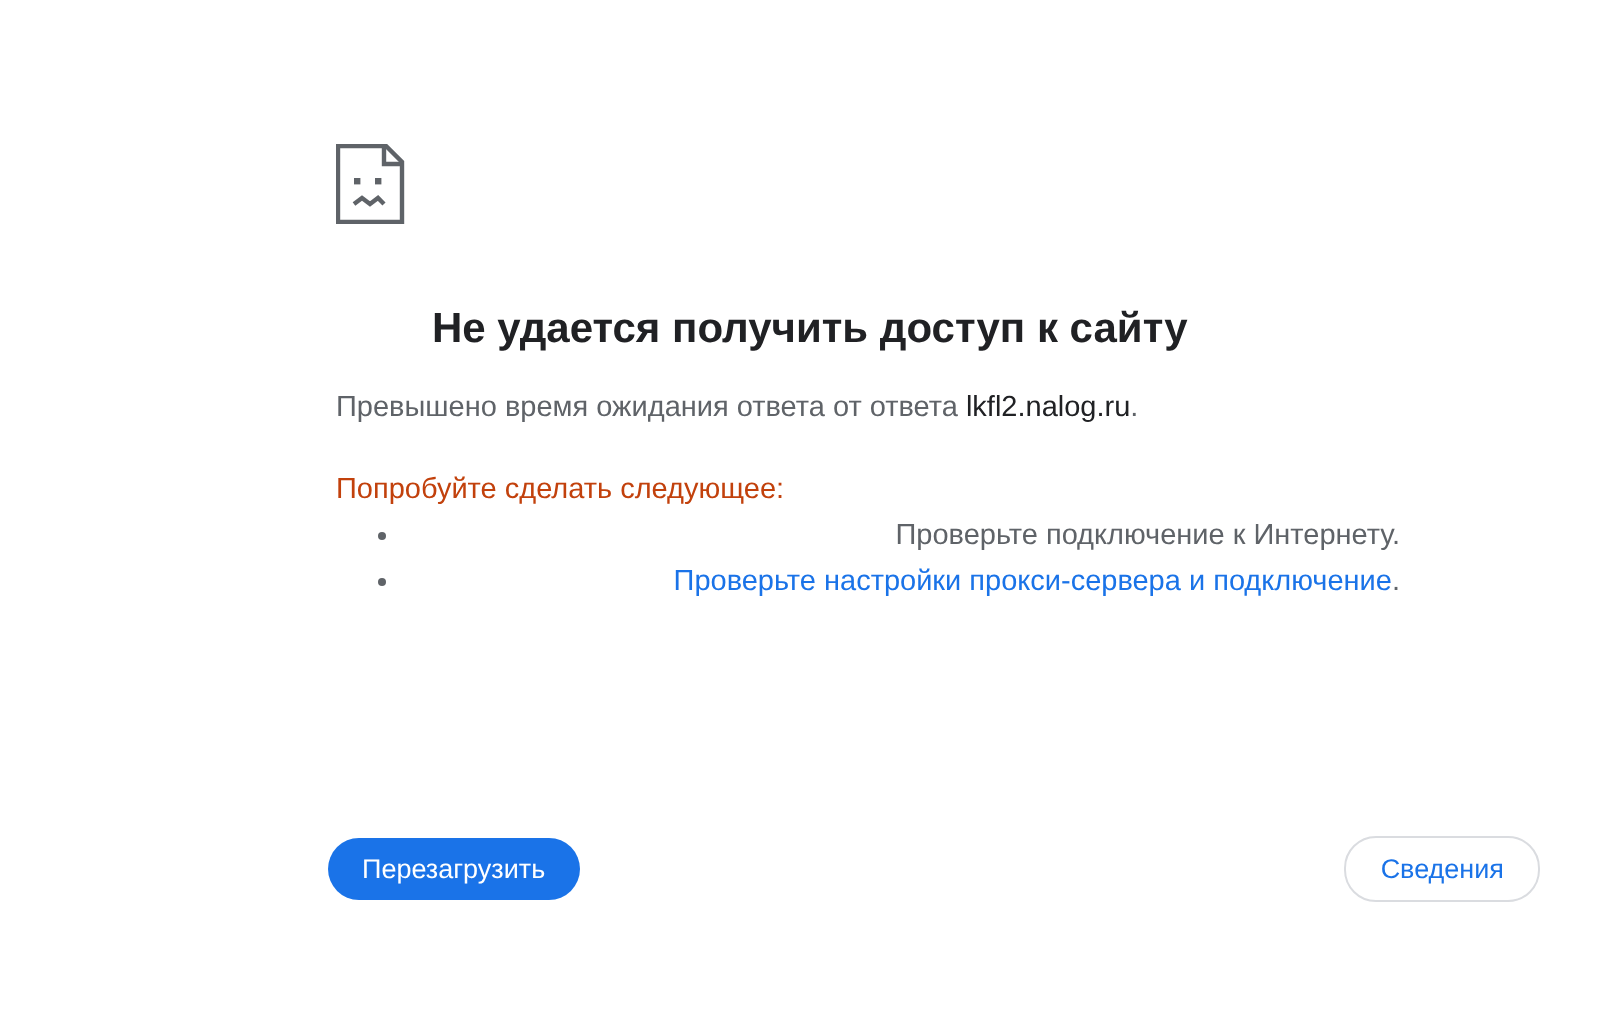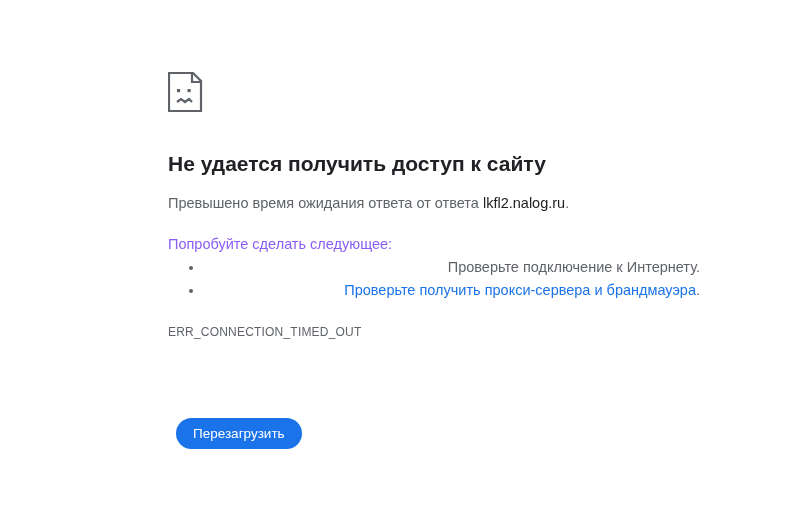--- a/index.html
+++ b/index.html
@@ -16,34 +16,35 @@
       height: 100%;
     }
     .icon-wrap {
       margin-bottom: 36px;
     }
     .heading {
       font-size: 21px;
       font-weight: 600;
       color: #202124;
       margin-bottom: 16px;
+      margin-left: 48px;
     }
     .subtext {
       font-size: 14.5px;
       color: #5f6368;
       margin-bottom: 22px;
       line-height: 1.55;
     }
     .subtext strong {
       color: #202124;
       font-weight: 400;
     }
     .try {
       font-size: 14.5px;
-      color: #8b5cf6;
+      color: #c2410c;
       margin-bottom: 4px;
     }
     ul.suggestions {
       list-style: disc;
       padding-left: 36px;
       margin-bottom: 24px;
       text-align: right;
     }
     ul.suggestions li {
       font-size: 14.5px;
@@ -55,21 +56,21 @@
       text-decoration: none;
       cursor: pointer;
     }
     .errorcode {
       font-size: 12px;
       color: #5f6368;
       letter-spacing: 0.2px;
     }
     .button-row {
       position: absolute;
-      left: 176px;
+      left: 164px;
       right: 30px;
       top: 418px;
       display: flex;
       justify-content: space-between;
       align-items: center;
     }
     .btn-primary {
       background: #1a73e8;
       color: #fff;
       border: none;
@@ -109,22 +110,22 @@
   <h1 class="heading">Не удается получить доступ к сайту</h1>
 
   <p class="subtext">
     <span>Превышено время ожидания ответа от ответа </span><strong>lkfl2.nalog.ru</strong><span>.</span>
   </p>
 
   <p class="try">Попробуйте сделать следующее:</p>
 
   <ul class="suggestions">
     <li><span>Проверьте подключение к Интернету.</span></li>
-    <li><a class="link">Проверьте получить прокси-сервера и брандмауэра</a><span>.</span></li>
+    <li><a class="link">Проверьте настройки прокси-сервера и подключение</a><span>.</span></li>
   </ul>
 
-  <div class="errorcode">ERR_CONNECTION_TIMED_OUT</div>
 
   <div class="button-row">
     <button class="btn-primary">Перезагрузить</button>
+    <button class="btn-secondary">Сведения</button>
   </div>
 
 </div>
 
 </body></html>

